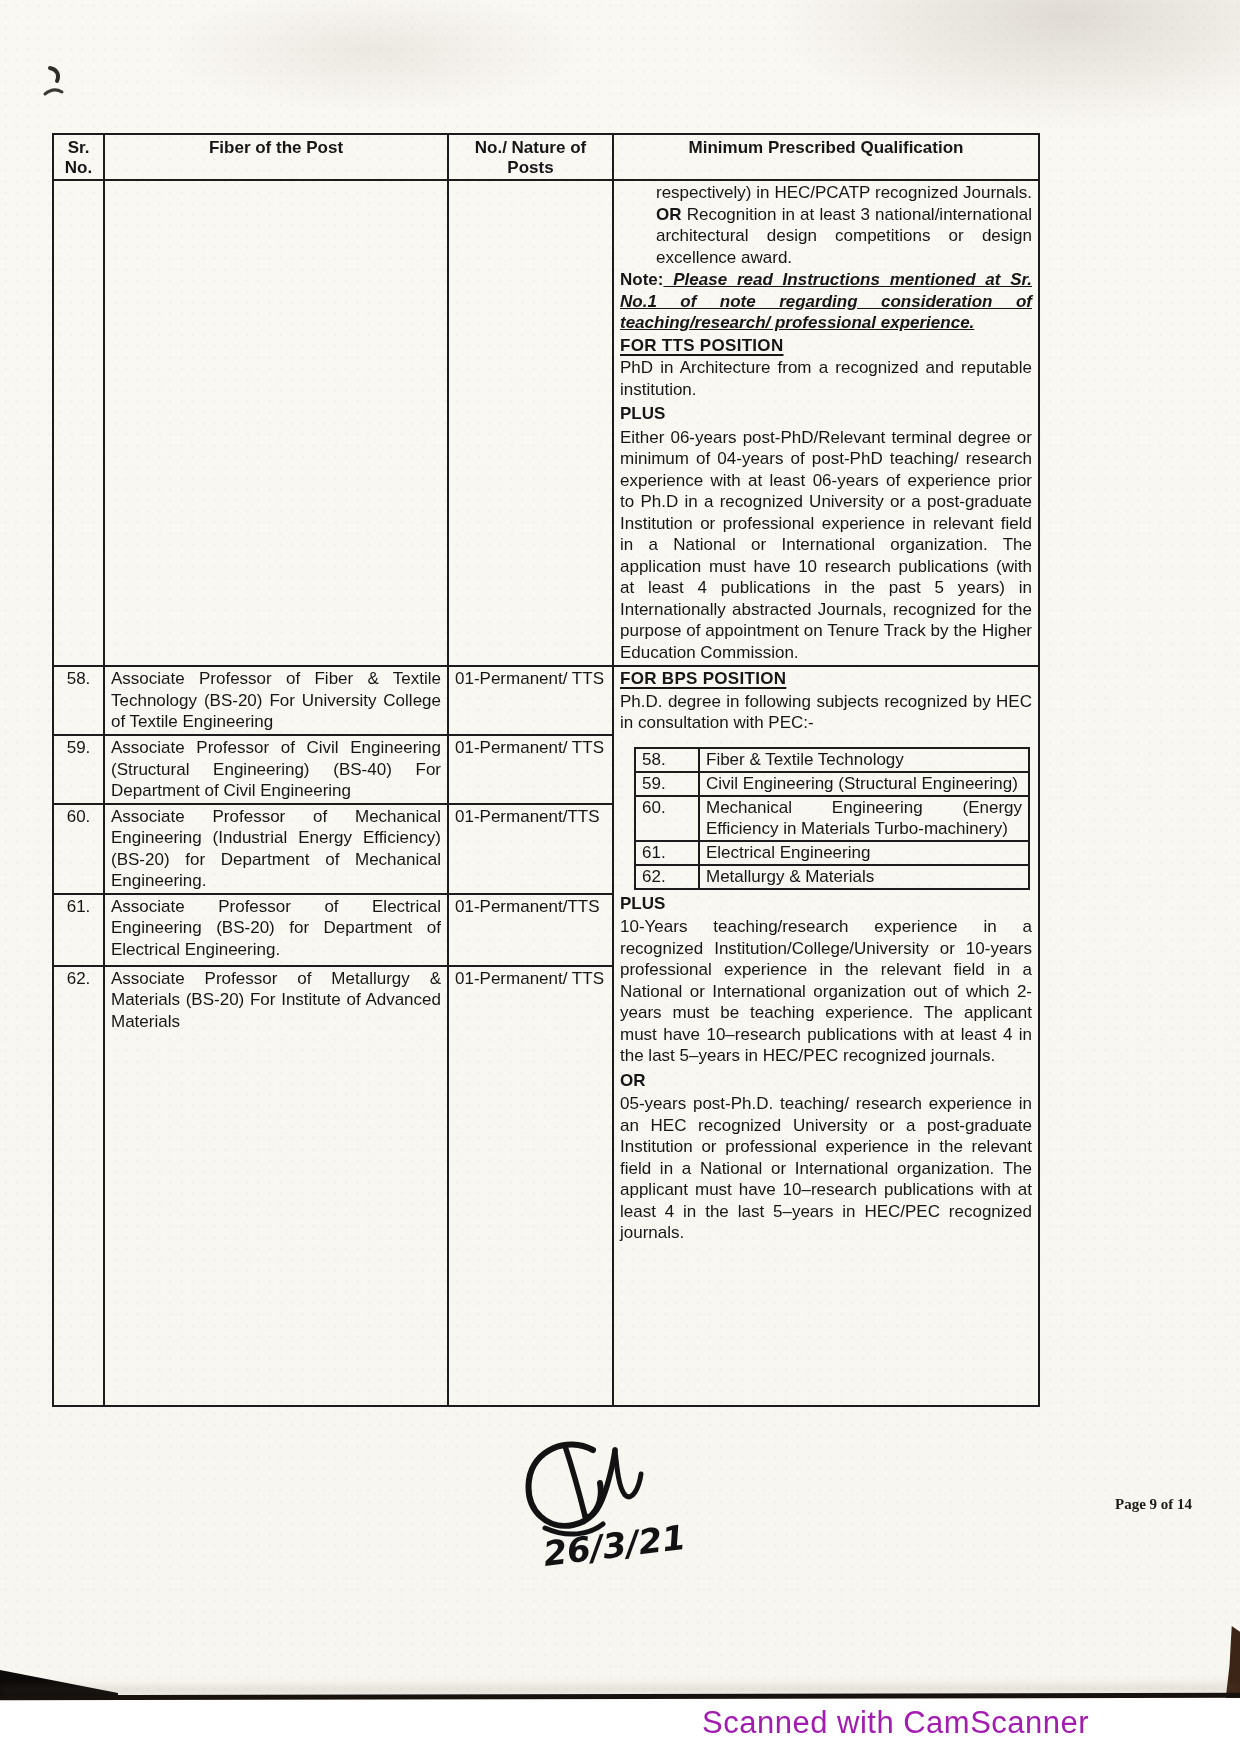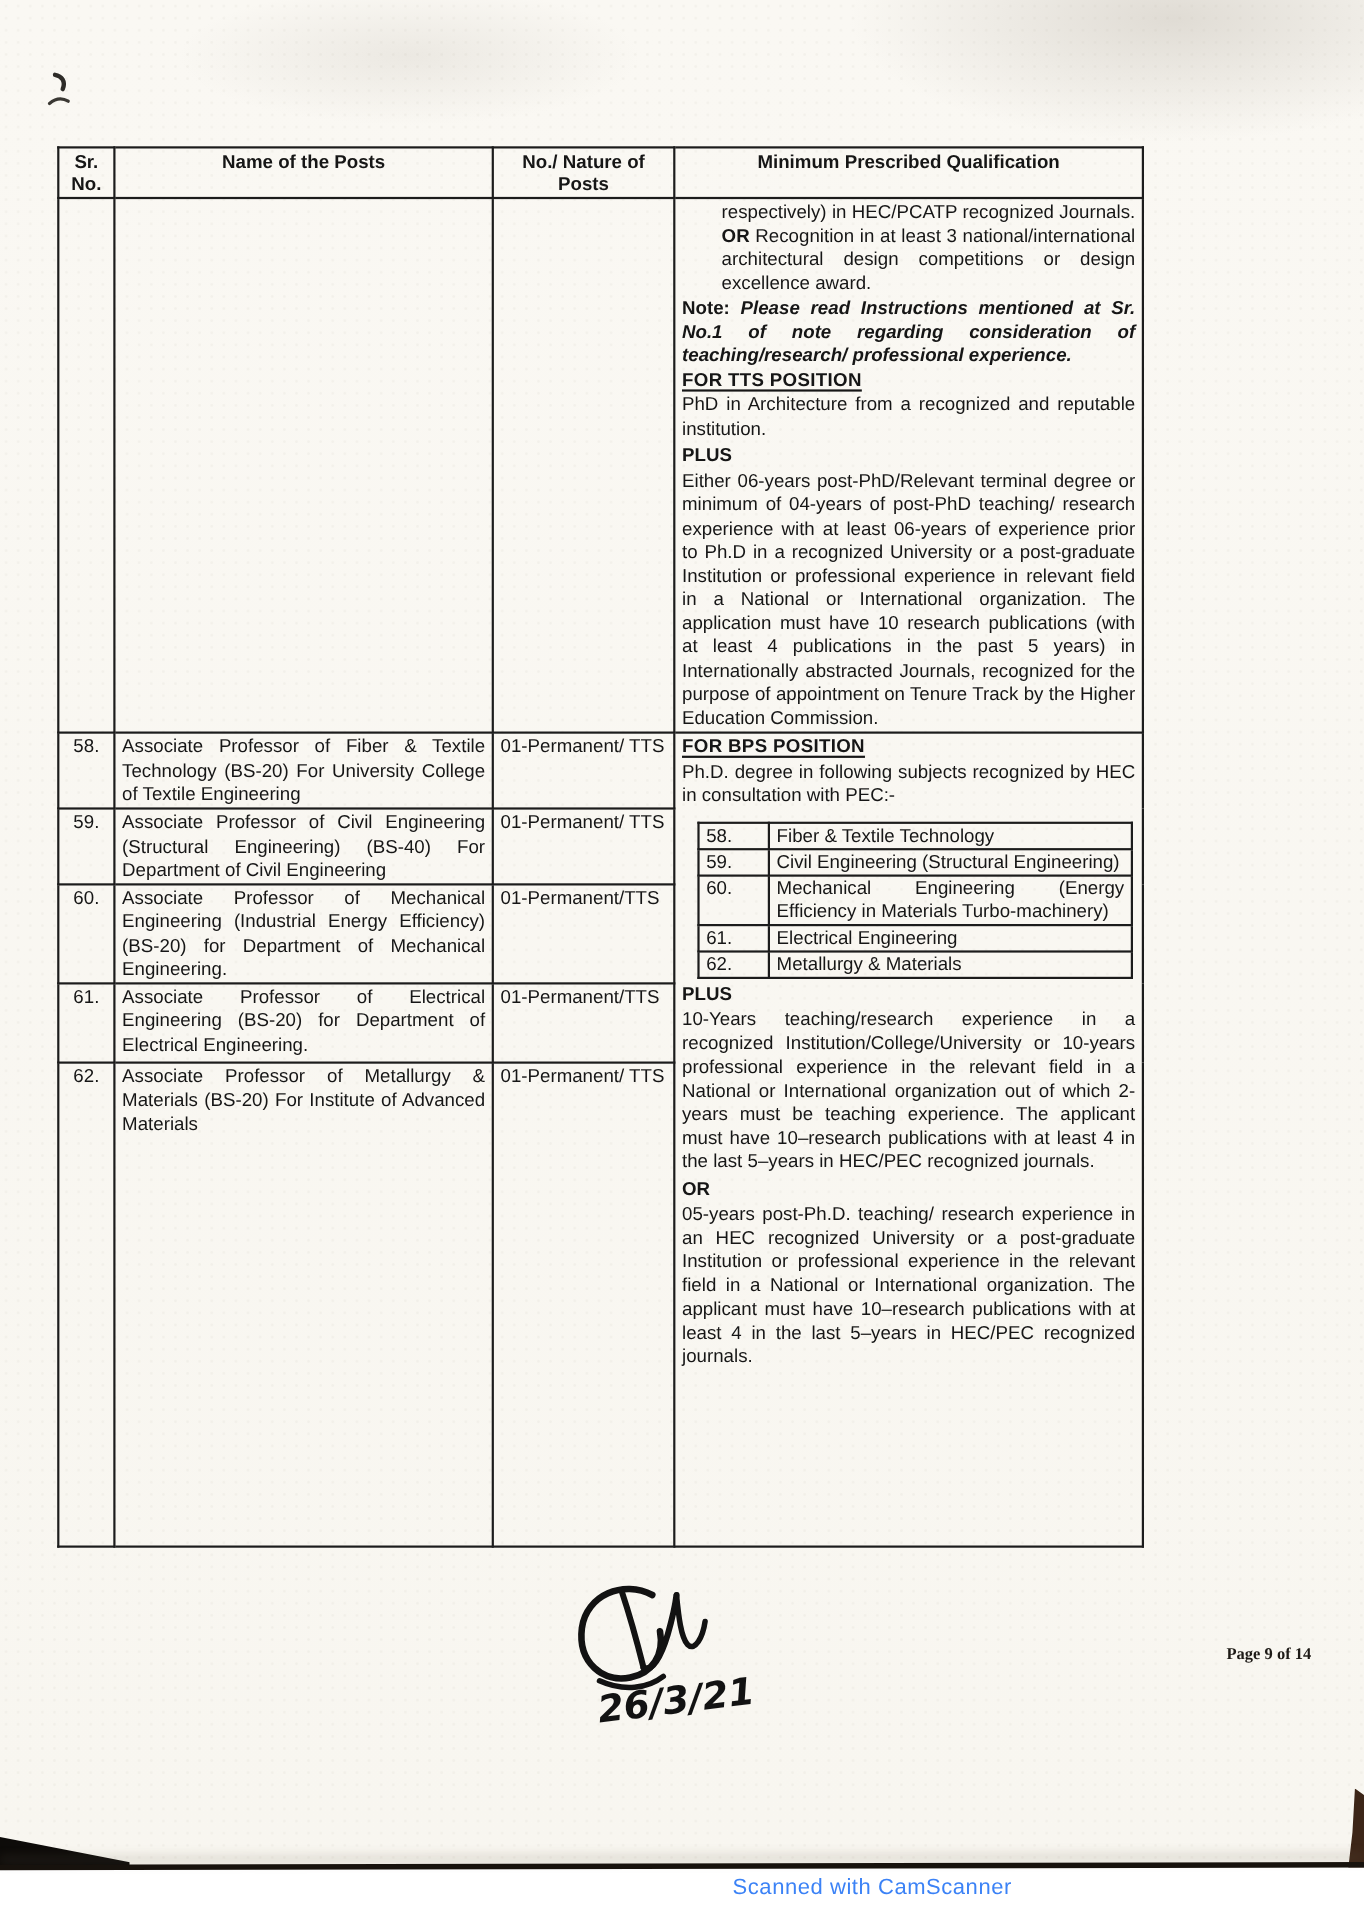--- a/index.html
+++ b/index.html
@@ -27,22 +27,22 @@
     position:absolute; left:0; top:1650px; width:118px; height:50px;
     background:#0d0b09;
     clip-path:polygon(0 40%, 100% 86%, 100% 100%, 0 100%);
   }
   .right-mark {
     position:absolute; left:1225px; top:1626px; width:15px; height:72px;
     background:#3c2517;
     clip-path:polygon(45% 0, 100% 8%, 100% 100%, 5% 100%, 30% 55%);
   }
   .camscanner {
-    position:absolute; left:666px; top:1705px;
-    font-size:20px; color:#3b82f6; letter-spacing:0.5px;
+    position:absolute; left:702px; top:1705px;
+    font-size:31px; color:#a21caf; letter-spacing:0.5px;
   }
   .page-num {
     position:absolute; left:1115px; top:1496px;
     font-family:"Liberation Serif", serif; font-weight:bold; font-size:15px; color:#1d1a16;
   }
 
   
   table.main { position:absolute; left:52px; top:133px; width:986px;
     border-collapse:collapse; table-layout:fixed; }
   table.main th, table.main td {
@@ -59,21 +59,21 @@
   tr.h-62     { height:440px; }
   td.sr   { text-align:center; padding-top:3px; }
   td.name { text-align:justify; padding-top:3px; }
   td.nat  { padding-top:3px; white-space:nowrap; }
   td.qual { padding:3px 8px 2px 8px; }
 
   .qual p { margin:0 0 1px 0; }
   .just   { text-align:justify; }
   .ind    { padding-left:36px; }
   .b      { font-weight:bold; }
-  .bi     { font-weight:bold; font-style:italic; }
+  .bi     { font-weight:bold; font-style:italic;text-decoration:underline; }
   .hu     { font-weight:bold; text-decoration:underline; text-decoration-thickness:2px; text-underline-offset:3px; letter-spacing:0.3px; }
   .cb     { text-align:left; font-weight:bold; margin:3px 0 2px 0 !important; }
 
   
   table.inner { border-collapse:collapse; margin:13px 0 3px 14px; width:396px; }
   table.inner td { border:2px solid #1c1c1c; font-size:17px; line-height:21px; padding:0 6px 1px 6px; vertical-align:top; }
   td.inum { width:50px; padding-left:13px; }
   td.isub { text-align:justify; }
 
   .sig-wrap { position:absolute; left:505px; top:1428px; }
@@ -92,21 +92,21 @@
 <table class="main">
   <colgroup>
     <col style="width:51px">
       <col style="width:344px">
       <col style="width:165px">
       <col style="width:426px">
   </colgroup>
   <tbody>
       <tr class="h-head">
     <th>Sr. No.</th>
-    <th>Name of the Posts</th>
+    <th>Fiber of the Post</th>
     <th>No./ Nature of Posts</th>
     <th>Minimum Prescribed Qualification</th>
   </tr>
 
   <tr class="h-cont">
     <td class="sr"></td>
     <td class="name"></td>
     <td class="nat"></td>
     <td class="qual">
       <p class="just ind"><span>respectively) in HEC/PCATP recognized Journals. </span><span class="b">OR</span><span> Recognition in at least 3 national/international architectural design competitions or design excellence award.</span></p>

